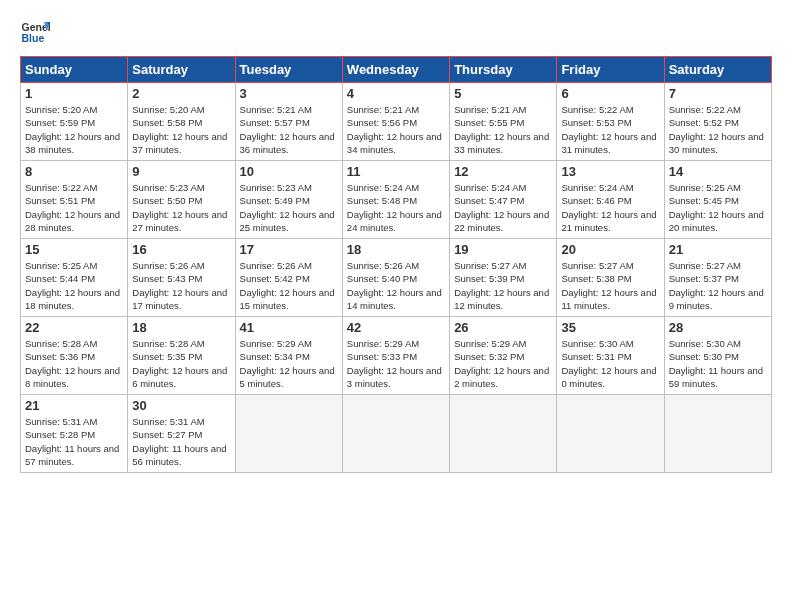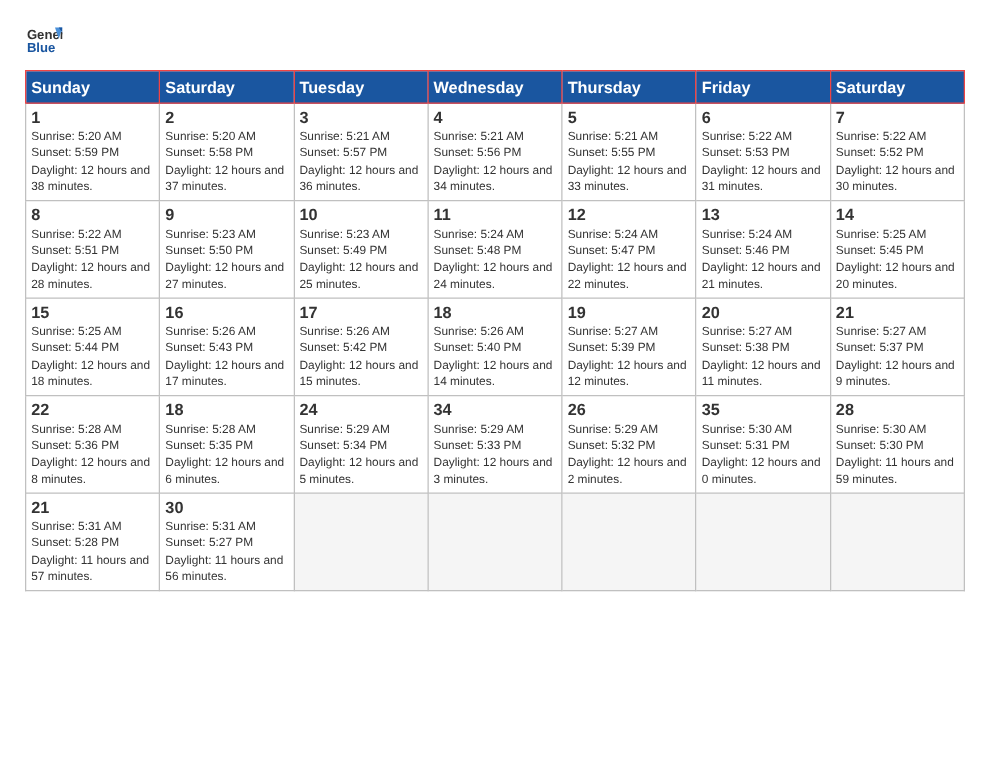--- a/index.html
+++ b/index.html
@@ -207,25 +207,25 @@
         <tr>
           <td>
             <span class="day-num">22</span>
             <div class="day-info">Sunrise: 5:28 AM<br>Sunset: 5:36 PM<br>Daylight: 12 hours and 8 minutes.</div>
           </td>
           <td>
             <span class="day-num">18</span>
             <div class="day-info">Sunrise: 5:28 AM<br>Sunset: 5:35 PM<br>Daylight: 12 hours and 6 minutes.</div>
           </td>
           <td>
-            <span class="day-num">24</span>
+            <span class="day-num">41</span>
             <div class="day-info">Sunrise: 5:29 AM<br>Sunset: 5:34 PM<br>Daylight: 12 hours and 5 minutes.</div>
           </td>
           <td>
-            <span class="day-num">34</span>
+            <span class="day-num">42</span>
             <div class="day-info">Sunrise: 5:29 AM<br>Sunset: 5:33 PM<br>Daylight: 12 hours and 3 minutes.</div>
           </td>
           <td>
             <span class="day-num">26</span>
             <div class="day-info">Sunrise: 5:29 AM<br>Sunset: 5:32 PM<br>Daylight: 12 hours and 2 minutes.</div>
           </td>
           <td>
             <span class="day-num">35</span>
             <div class="day-info">Sunrise: 5:30 AM<br>Sunset: 5:31 PM<br>Daylight: 12 hours and 0 minutes.</div>
           </td>

